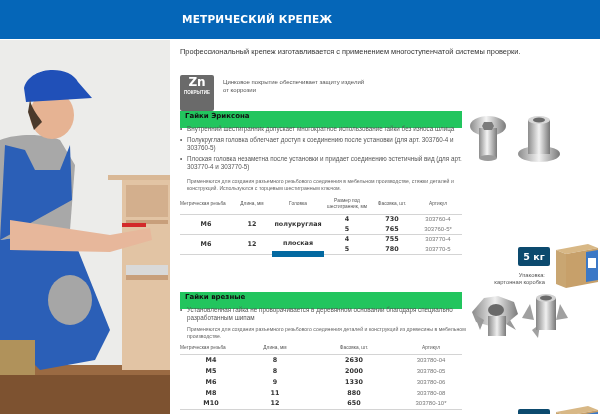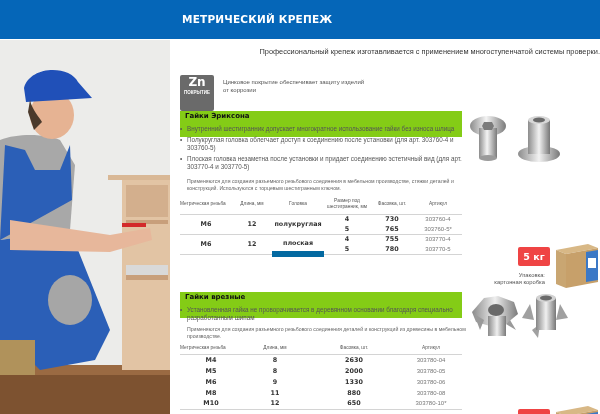--- a/index.html
+++ b/index.html
@@ -12,46 +12,46 @@
   .logo-arrow { position: absolute; left: 0; top: 2px; width: 22px; height: 22px; }
   .logo-word { position: absolute; left: 28px; top: -2px; font-family: "DejaVu Sans", sans-serif; font-weight: bold; font-size: 24px; color: #fff; letter-spacing: 1px; line-height: 28px; }
   .logo-sub { position: absolute; left: 54px; top: 25px; font-size: 6px; font-weight: bold; color: #fff; letter-spacing: 0.3px; }
   .header-title { position: absolute; left: 182px; top: 13px; font-family: "DejaVu Sans", sans-serif; font-size: 10.5px; font-weight: bold; color: #fff; letter-spacing: 0.2px; }
 
   
   .photo { position: absolute; left: 0; top: 40px; width: 170px; height: 374px; overflow: hidden; background: linear-gradient(180deg,#eeeeec 0%,#e7e5e1 60%,#d8d3cc 80%,#a9794f 85%,#8b5e38 100%); }
 
   
   .content { position: absolute; left: 180px; top: 40px; width: 420px; }
-  .intro { position: absolute; left: 0; top: 6px; width: 420px; font-size: 7.4px; line-height: 11px; color: #333; text-align: right; }
+  .intro { position: absolute; left: 0; top: 6px; width: 420px; font-size: 7.4px; line-height: 11px; color: #333; }
   .zn-badge { position: absolute; left: 0; top: 35px; width: 34px; height: 36px; background: #6a6a6a; border-radius: 2px; color: #fff; text-align: center; }
   .zn-big { font-family: "DejaVu Sans", sans-serif; font-size: 12px; font-weight: bold; line-height: 14px; display: block; }
   .zn-small { font-size: 4.5px; font-weight: bold; display: block; line-height: 7px; }
   .zn-text { position: absolute; left: 43px; top: 38px; font-size: 6px; line-height: 8px; color: #555; width: 180px; }
 
-  .section-bar { position: absolute; left: 0; width: 282px; height: 26px; background: #84cc16; }
+  .section-bar { position: absolute; left: 0; width: 282px; height: 17px; background: #22c55e; }
   .section-bar span { position: absolute; left: 5px; top: 1px; font-family: "DejaVu Sans", sans-serif; font-size: 7px; font-weight: bold; color: #111; }
 
   .bullets { position: absolute; left: 0; width: 290px; list-style: none; }
   .bullets li { position: relative; padding-left: 7px; font-size: 6.3px; line-height: 8px; color: #555; margin-bottom: 3px; }
   .bullets li::before { content: "•"; position: absolute; left: 0; top: 0; color: #555; }
   .note { position: absolute; left: 7px; width: 280px; font-size: 5.2px; line-height: 7px; color: #666; }
 
   table { position: absolute; border-collapse: collapse; font-size: 6px; color: #333; }
   th { font-size: 4.8px; font-weight: normal; color: #555; height: 19px; border-bottom: 1px solid #d4d4d4; text-align: center; line-height: 6px; }
   td { text-align: center; height: 10px; font-family: "DejaVu Sans", sans-serif; font-weight: bold; font-size: 6.4px; color: #333; }
   td.art { font-family: "Liberation Sans", sans-serif; font-weight: normal; color: #777; font-size: 6px; }
   tr.grp-end td { border-bottom: 1px solid #d4d4d4; }
 
   .t2 th { height: 11px; }
   .t2 td { height: 11px; }
 
   
   .prod { position: absolute; }
-  .kg-badge { position: absolute; width: 32px; height: 19px; background: #ef4444; border-radius: 2px; color: #fff; font-family: "DejaVu Sans", sans-serif; font-weight: bold; font-size: 9.5px; text-align: center; line-height: 19px; }
+  .kg-badge { position: absolute; width: 32px; height: 19px; background: #0c4a6e; border-radius: 2px; color: #fff; font-family: "DejaVu Sans", sans-serif; font-weight: bold; font-size: 9.5px; text-align: center; line-height: 19px; }
   .pack-label { position: absolute; font-size: 5.8px; line-height: 7px; color: #555; text-align: right; width: 60px; }
   .box { position: absolute; }
 </style>
 </head>
 <body>
 
 <div class="header">
   <div class="logo">
     <svg class="logo-arrow" viewBox="0 0 22 22">
       <circle cx="11" cy="11" r="10" fill="none" stroke="#fff" stroke-width="2"></circle>

